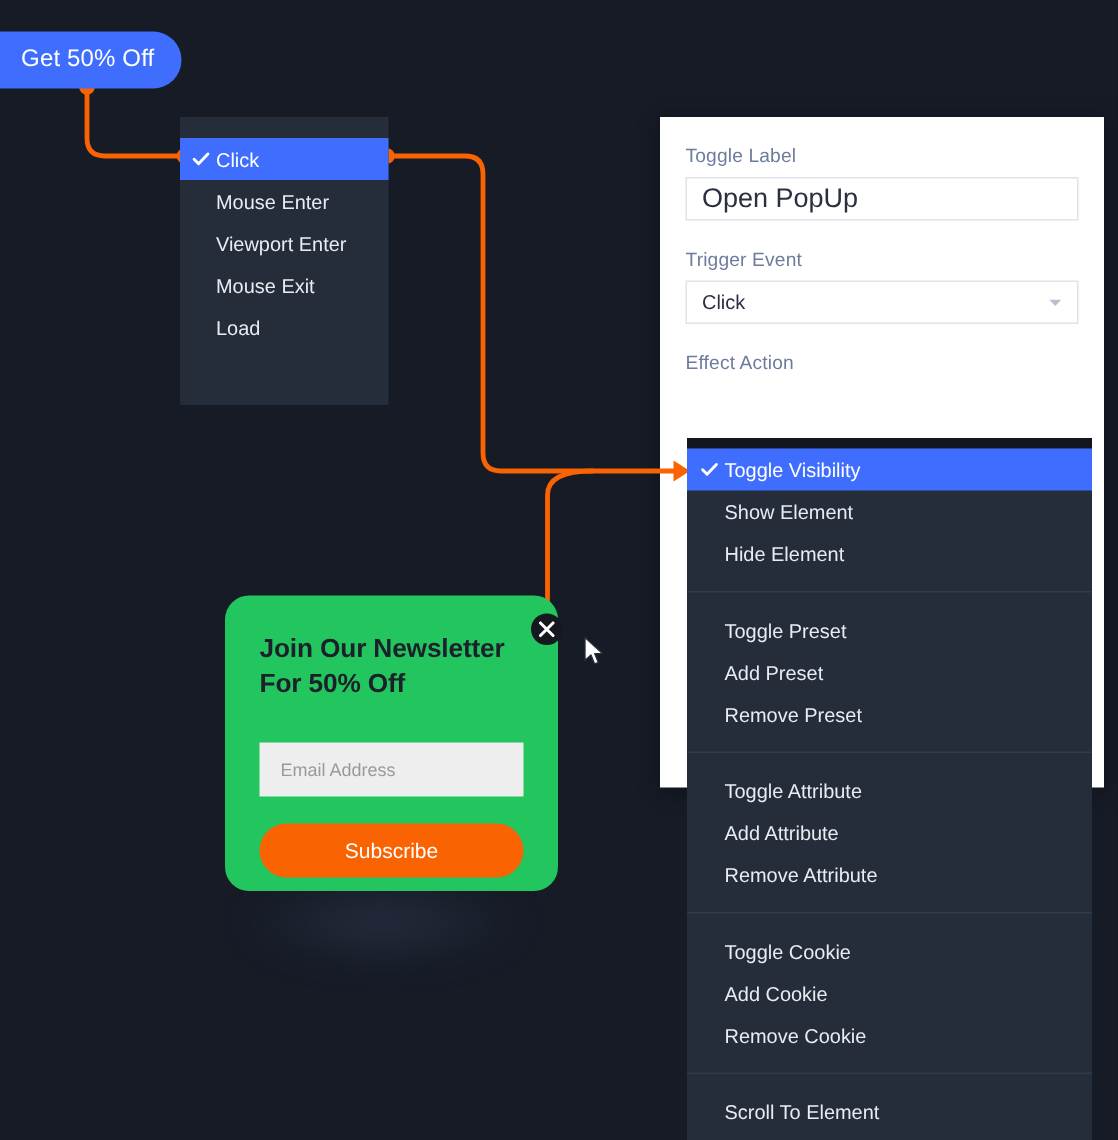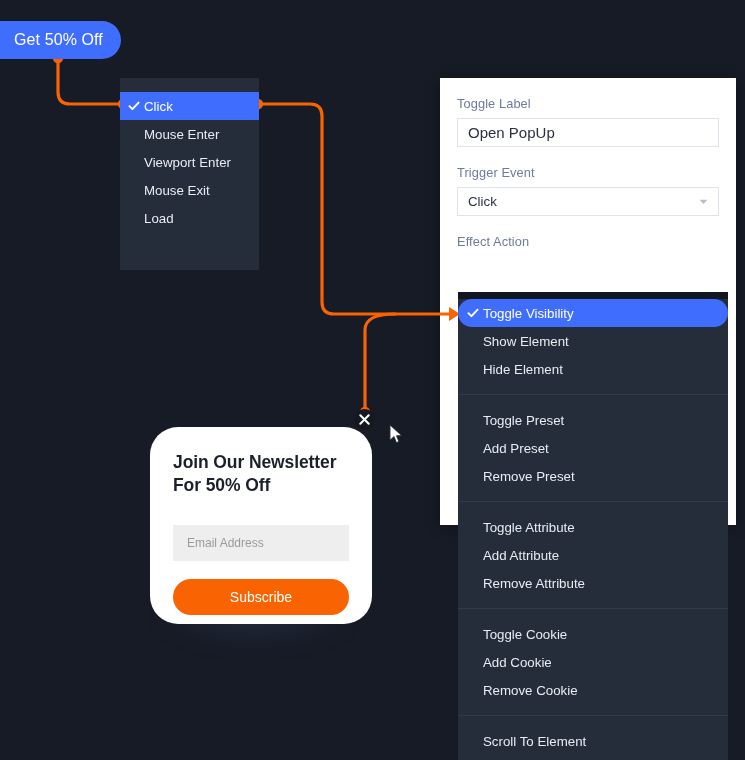--- a/index.html
+++ b/index.html
@@ -75,24 +75,24 @@
   #newsletter-shadow {
     position: absolute;
     left: 160px; top: 585px;
     width: 190px; height: 60px;
     background: radial-gradient(ellipse at center, rgba(40,48,66,.85) 0%, rgba(22,27,38,0) 72%);
     filter: blur(10px);
     z-index: 3;
   }
   #newsletter {
     position: absolute;
-    left: 150px; top: 427px;
+    left: 150px; top: 397px;
     width: 222px; height: 197px;
-    background: #ffffff;
-    border-radius: 28px;
+    background: #22c55e;
+    border-radius: 16px;
     z-index: 6;
     padding: 24px 23px 0 23px;
   }
   #newsletter .hl {
     font-size: 17.5px;
     font-weight: bold;
     color: #1b202b;
     line-height: 1.32;
     letter-spacing: -.1px;
   }
@@ -157,21 +157,21 @@
   .fld-label {
     font-size: 12.8px;
     color: #6d7b9c;
     margin-bottom: 7px;
     letter-spacing: .1px;
   }
   .fld-input {
     width: 100%; height: 29px;
     border: 1px solid #dfe3ec;
     background: #ffffff;
-    font-size: 15px;
+    font-size: 18px;
     color: #2b3040;
     padding: 0 10px;
     font-family: "Liberation Sans", sans-serif;
   }
   .fld-select {
     width: 100%; height: 29px;
     border: 1px solid #dfe3ec;
     background: #ffffff;
     font-size: 13.3px;
     color: #2b3040;
@@ -194,21 +194,20 @@
     background: #12161f;
   }
   #effect-menu .opt {
     height: 28px;
     display: flex; align-items: center;
     padding-left: 25px;
     font-size: 13.3px;
     color: #e8ecf3;
     position: relative;
     cursor: pointer;
-    border-radius: 14px;
   }
   #effect-menu .opt.sel {
     background: #3f6eff;
     color: #ffffff;
   }
   #effect-menu .opt .tick {
     position: absolute; left: 9px; top: 50%;
     transform: translateY(-50%);
     width: 12px; height: 12px;
   }

